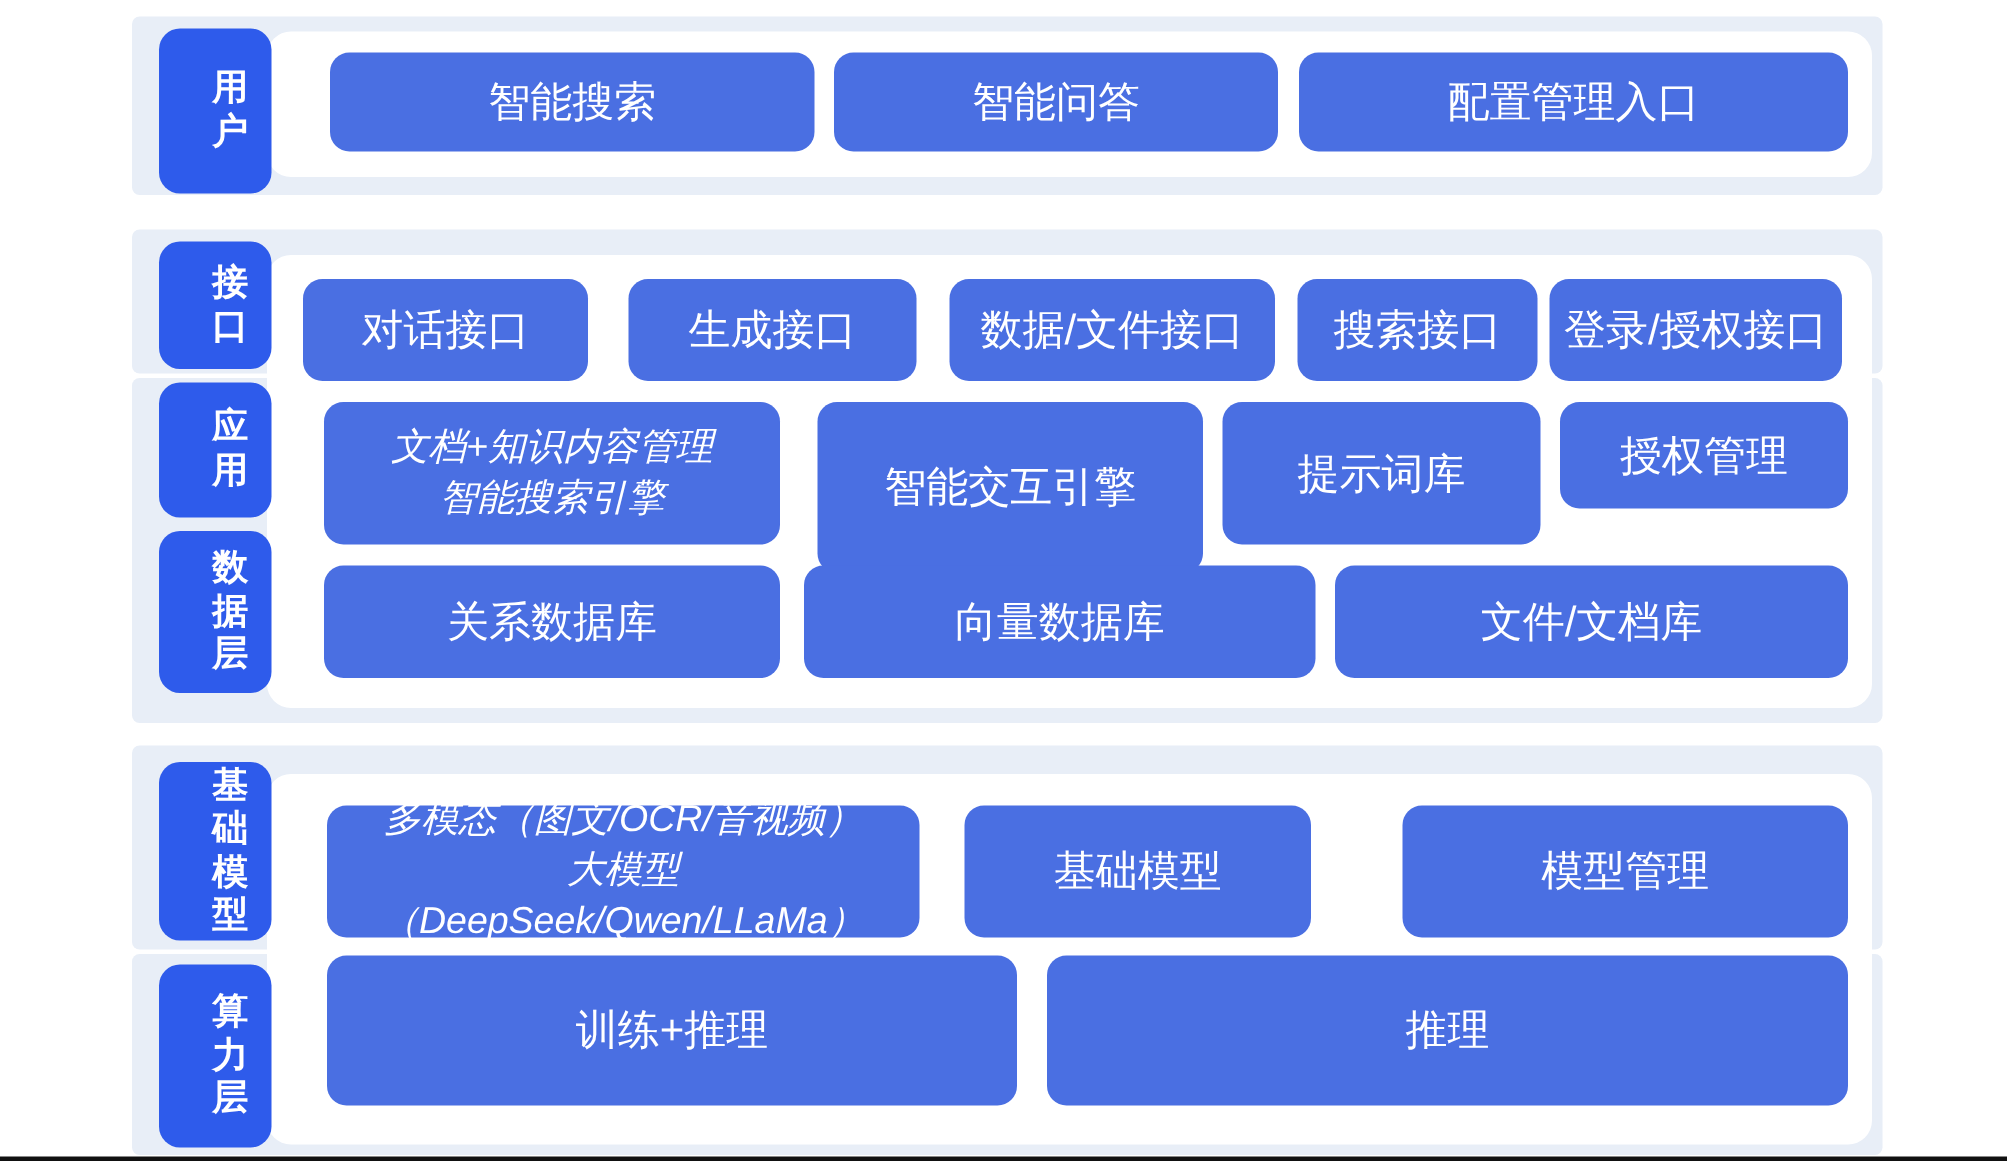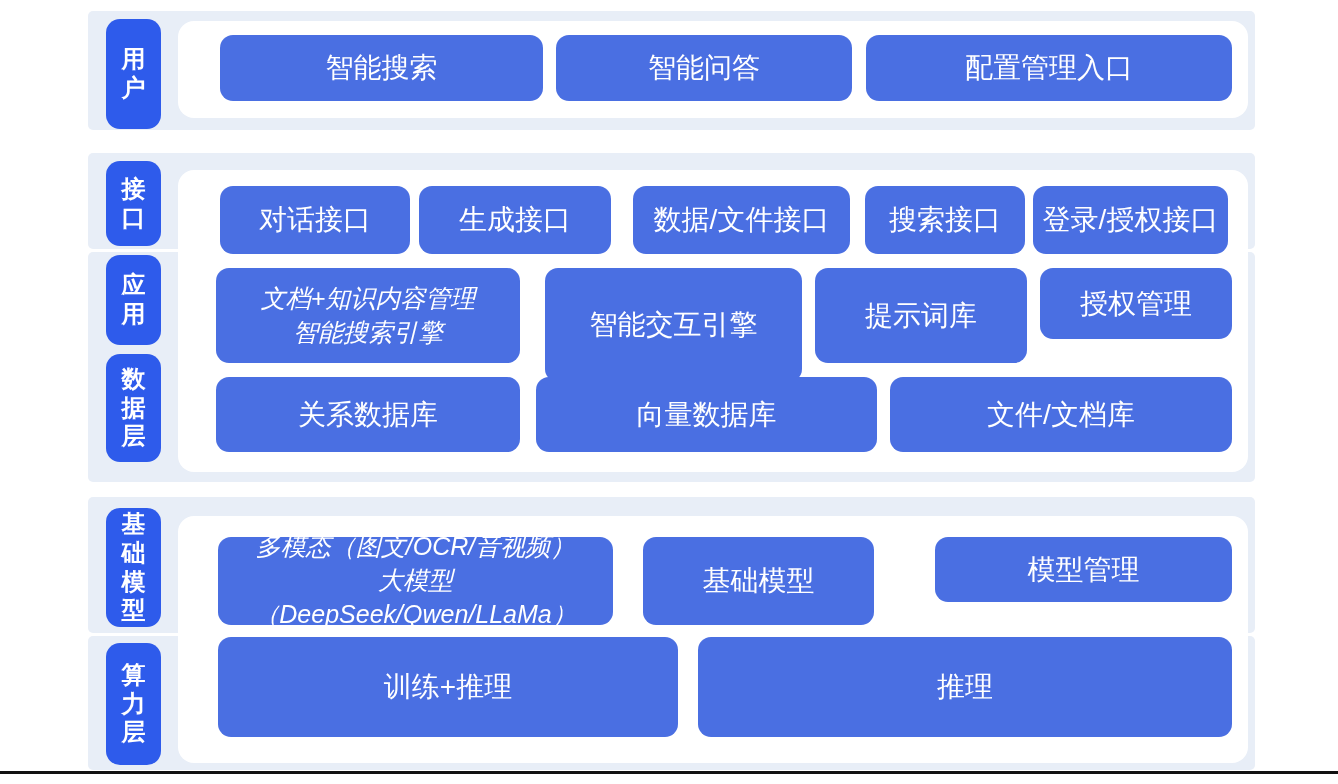--- a/index.html
+++ b/index.html
@@ -27,21 +27,21 @@
   }
   #panel-user{top:21px;height:97px}
   #panel-middle{top:170px;height:302px}
   #panel-bottom{top:516px;height:247px}
 
   .vlabel{
     position:absolute;left:106px;width:55px;
     background:var(--label-blue,#2E5BEB);
     border-radius:14px;
     color:#fff;font-weight:700;font-size:24px;line-height:1.2;
-    display:flex;align-items:center;justify-content:center;text-align:center;
+    display:flex;align-items:center;justify-content:center;text-align:center;padding-left:20px;
   }
   .vlabel span{display:inline-block;width:1.05em;word-break:break-all;}
   #label-user{top:19px;height:110px}
   #label-interface{top:161px;height:85px}
   #label-app{top:255px;height:90px}
   #label-data{top:354px;height:108px}
   #label-model{top:508px;height:119px}
   #label-compute{top:643px;height:122px}
 
   .bluebox{
@@ -52,38 +52,38 @@
     display:flex;align-items:center;justify-content:center;text-align:center;
     white-space:pre-line;
   }
   .bluebox.two-line{font-size:25px;line-height:1.35;font-style:italic;}
 
   
   #box-u0{top:35px;height:66px;left:220px;width:323px}
   #box-u1{top:35px;height:66px;left:556px;width:296px}
   #box-u2{top:35px;height:66px;left:866px;width:366px}
   
-  #box-i0{top:186px;height:68px;left:220px;width:190px}
+  #box-i0{top:186px;height:68px;left:202px;width:190px}
   #box-i1{top:186px;height:68px;left:419px;width:192px}
   #box-i2{top:186px;height:68px;left:633px;width:217px}
   #box-i3{top:186px;height:68px;left:865px;width:160px}
   #box-i4{top:186px;height:68px;left:1033px;width:195px}
   
   #box-a0{top:268px;height:95px;left:216px;width:304px}
   #box-a1{top:268px;height:114px;left:545px;width:257px}
   #box-a2{top:268px;height:95px;left:815px;width:212px}
   #box-a3{top:268px;height:71px;left:1040px;width:192px}
   
   #box-d0{top:377px;height:75px;left:216px;width:304px}
   #box-d1{top:377px;height:75px;left:536px;width:341px}
   #box-d2{top:377px;height:75px;left:890px;width:342px}
   
   #box-m0{top:537px;height:88px;left:218px;width:395px}
   #box-m1{top:537px;height:88px;left:643px;width:231px}
-  #box-m2{top:537px;height:65px;left:935px;width:297px}
+  #box-m2{top:537px;height:88px;left:935px;width:297px}
   
   #box-c0{top:637px;height:100px;left:218px;width:460px}
   #box-c1{top:637px;height:100px;left:698px;width:534px}
 
   .bottom-line{
     position:absolute;left:0;top:771px;width:1338px;height:3px;
     background:var(--line-color,#111111);
   }
 </style>
 </head>

